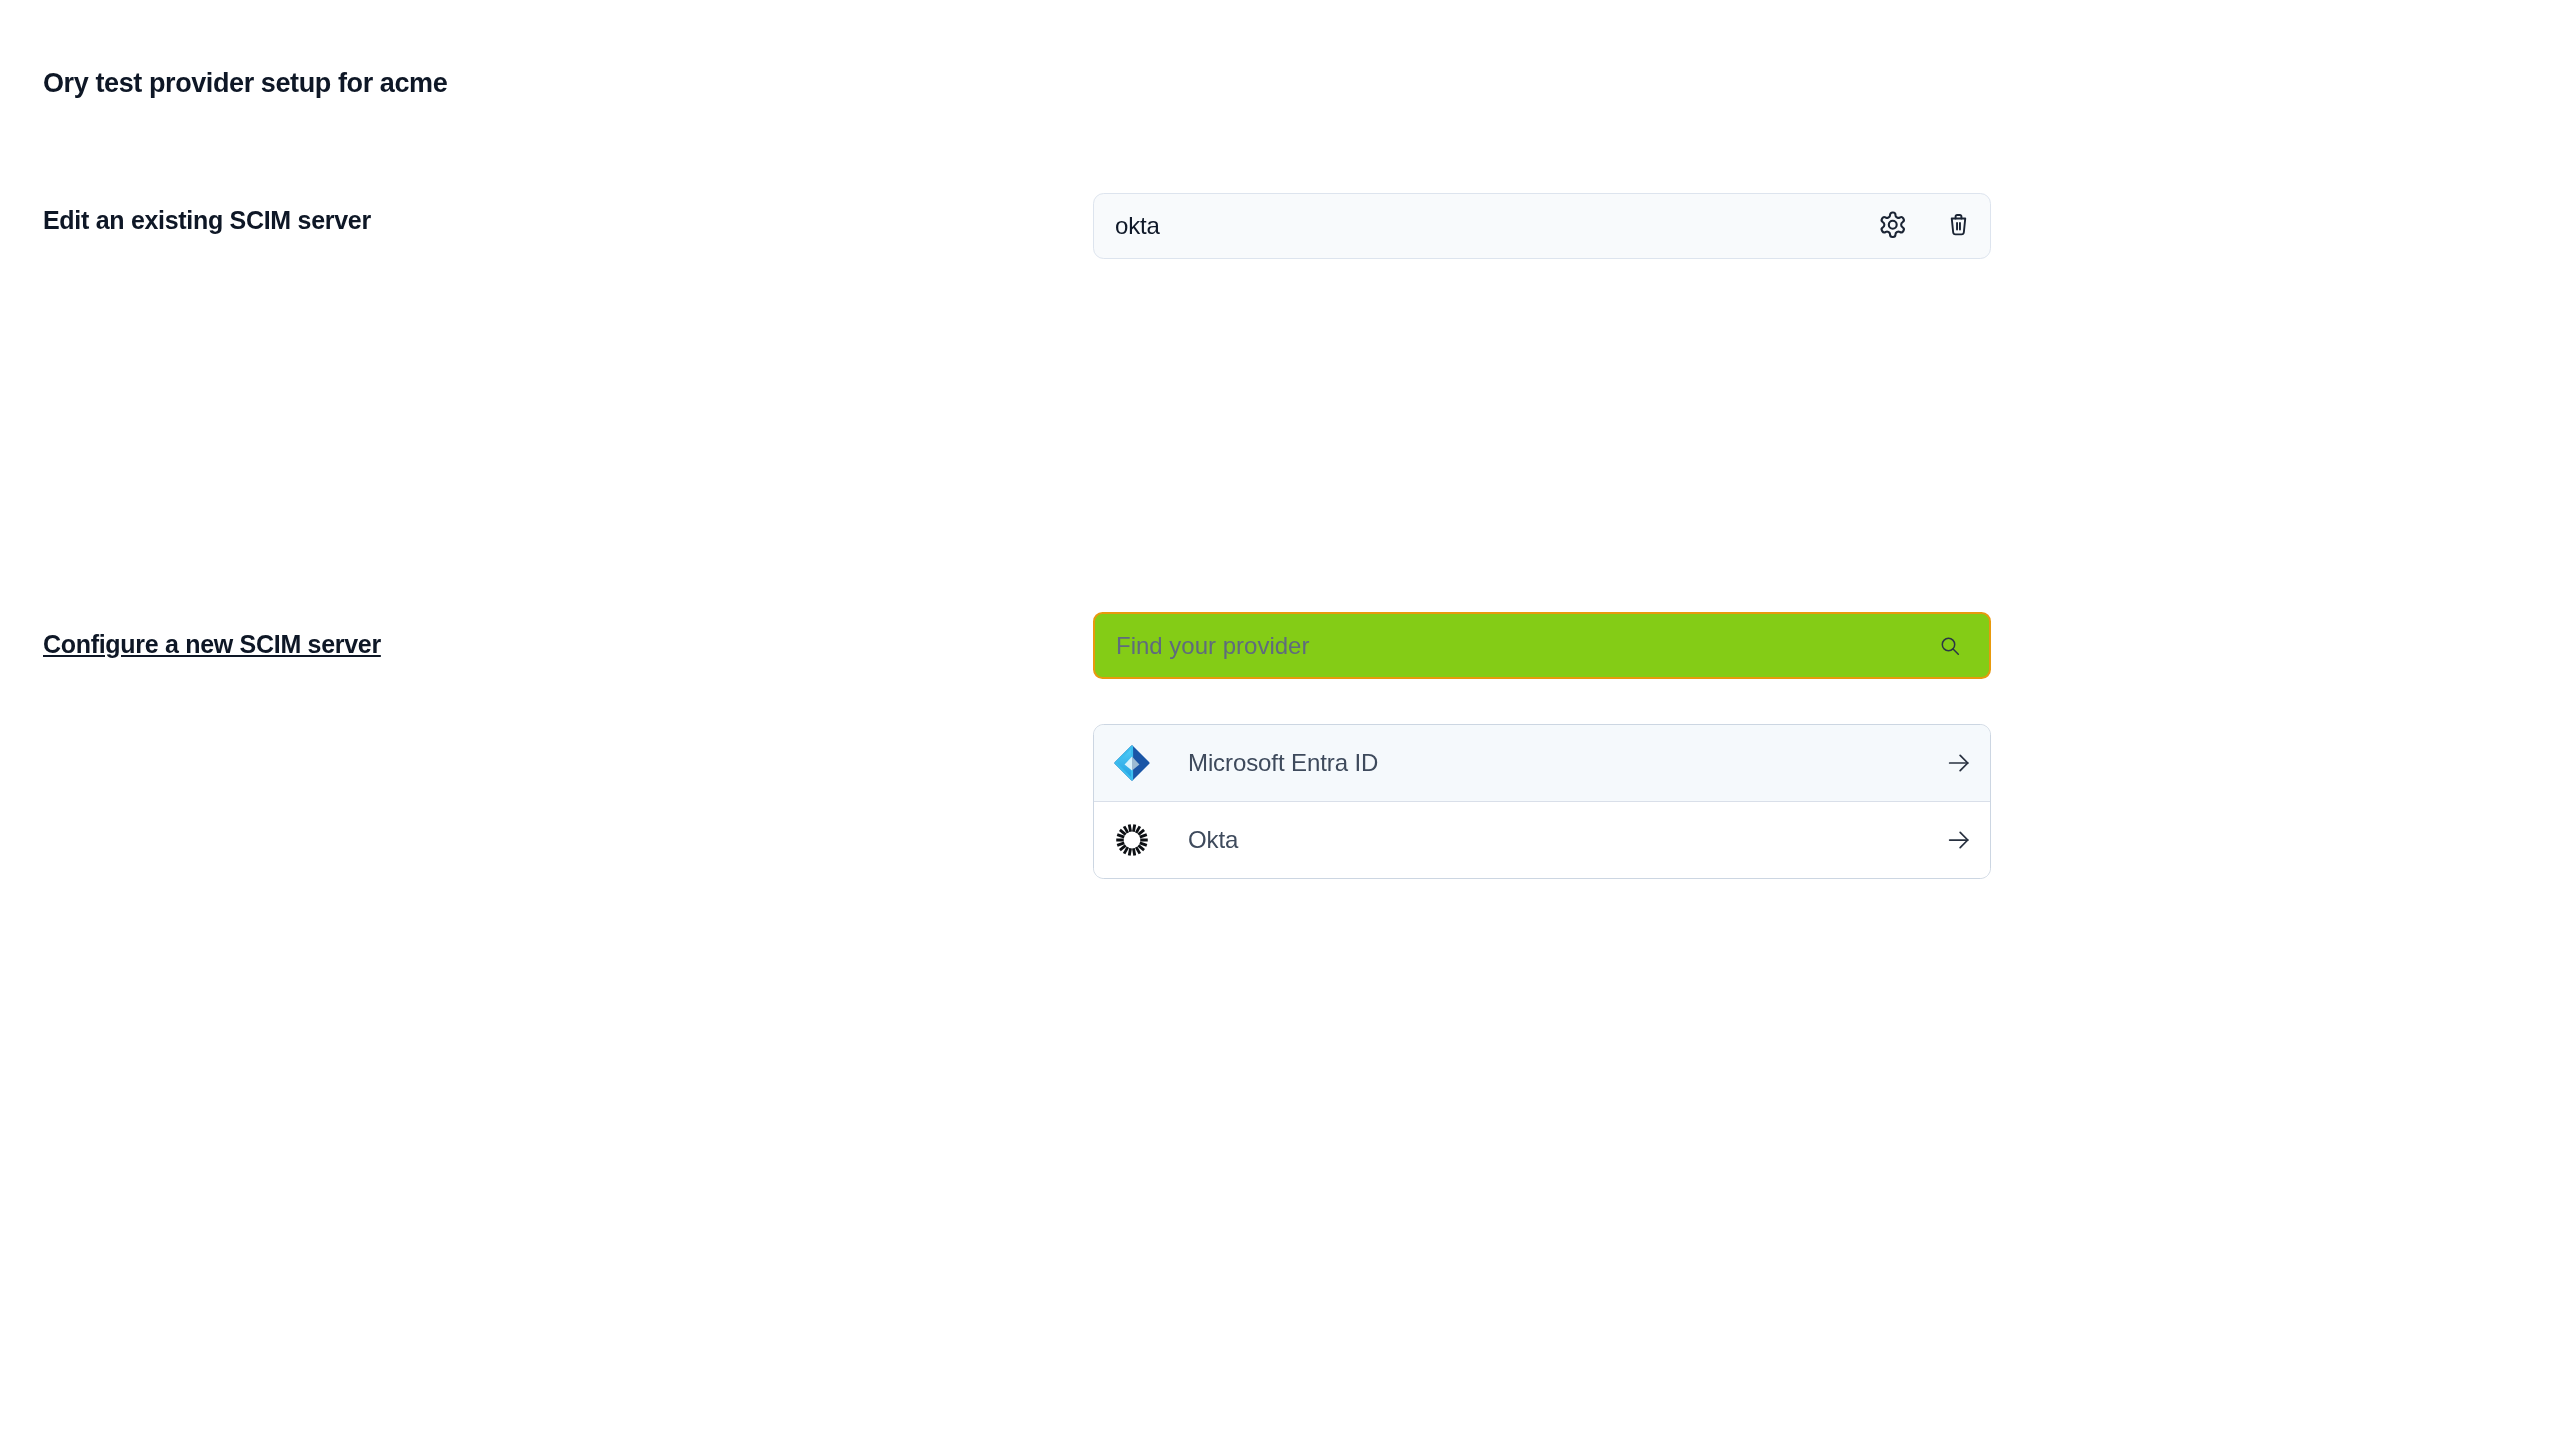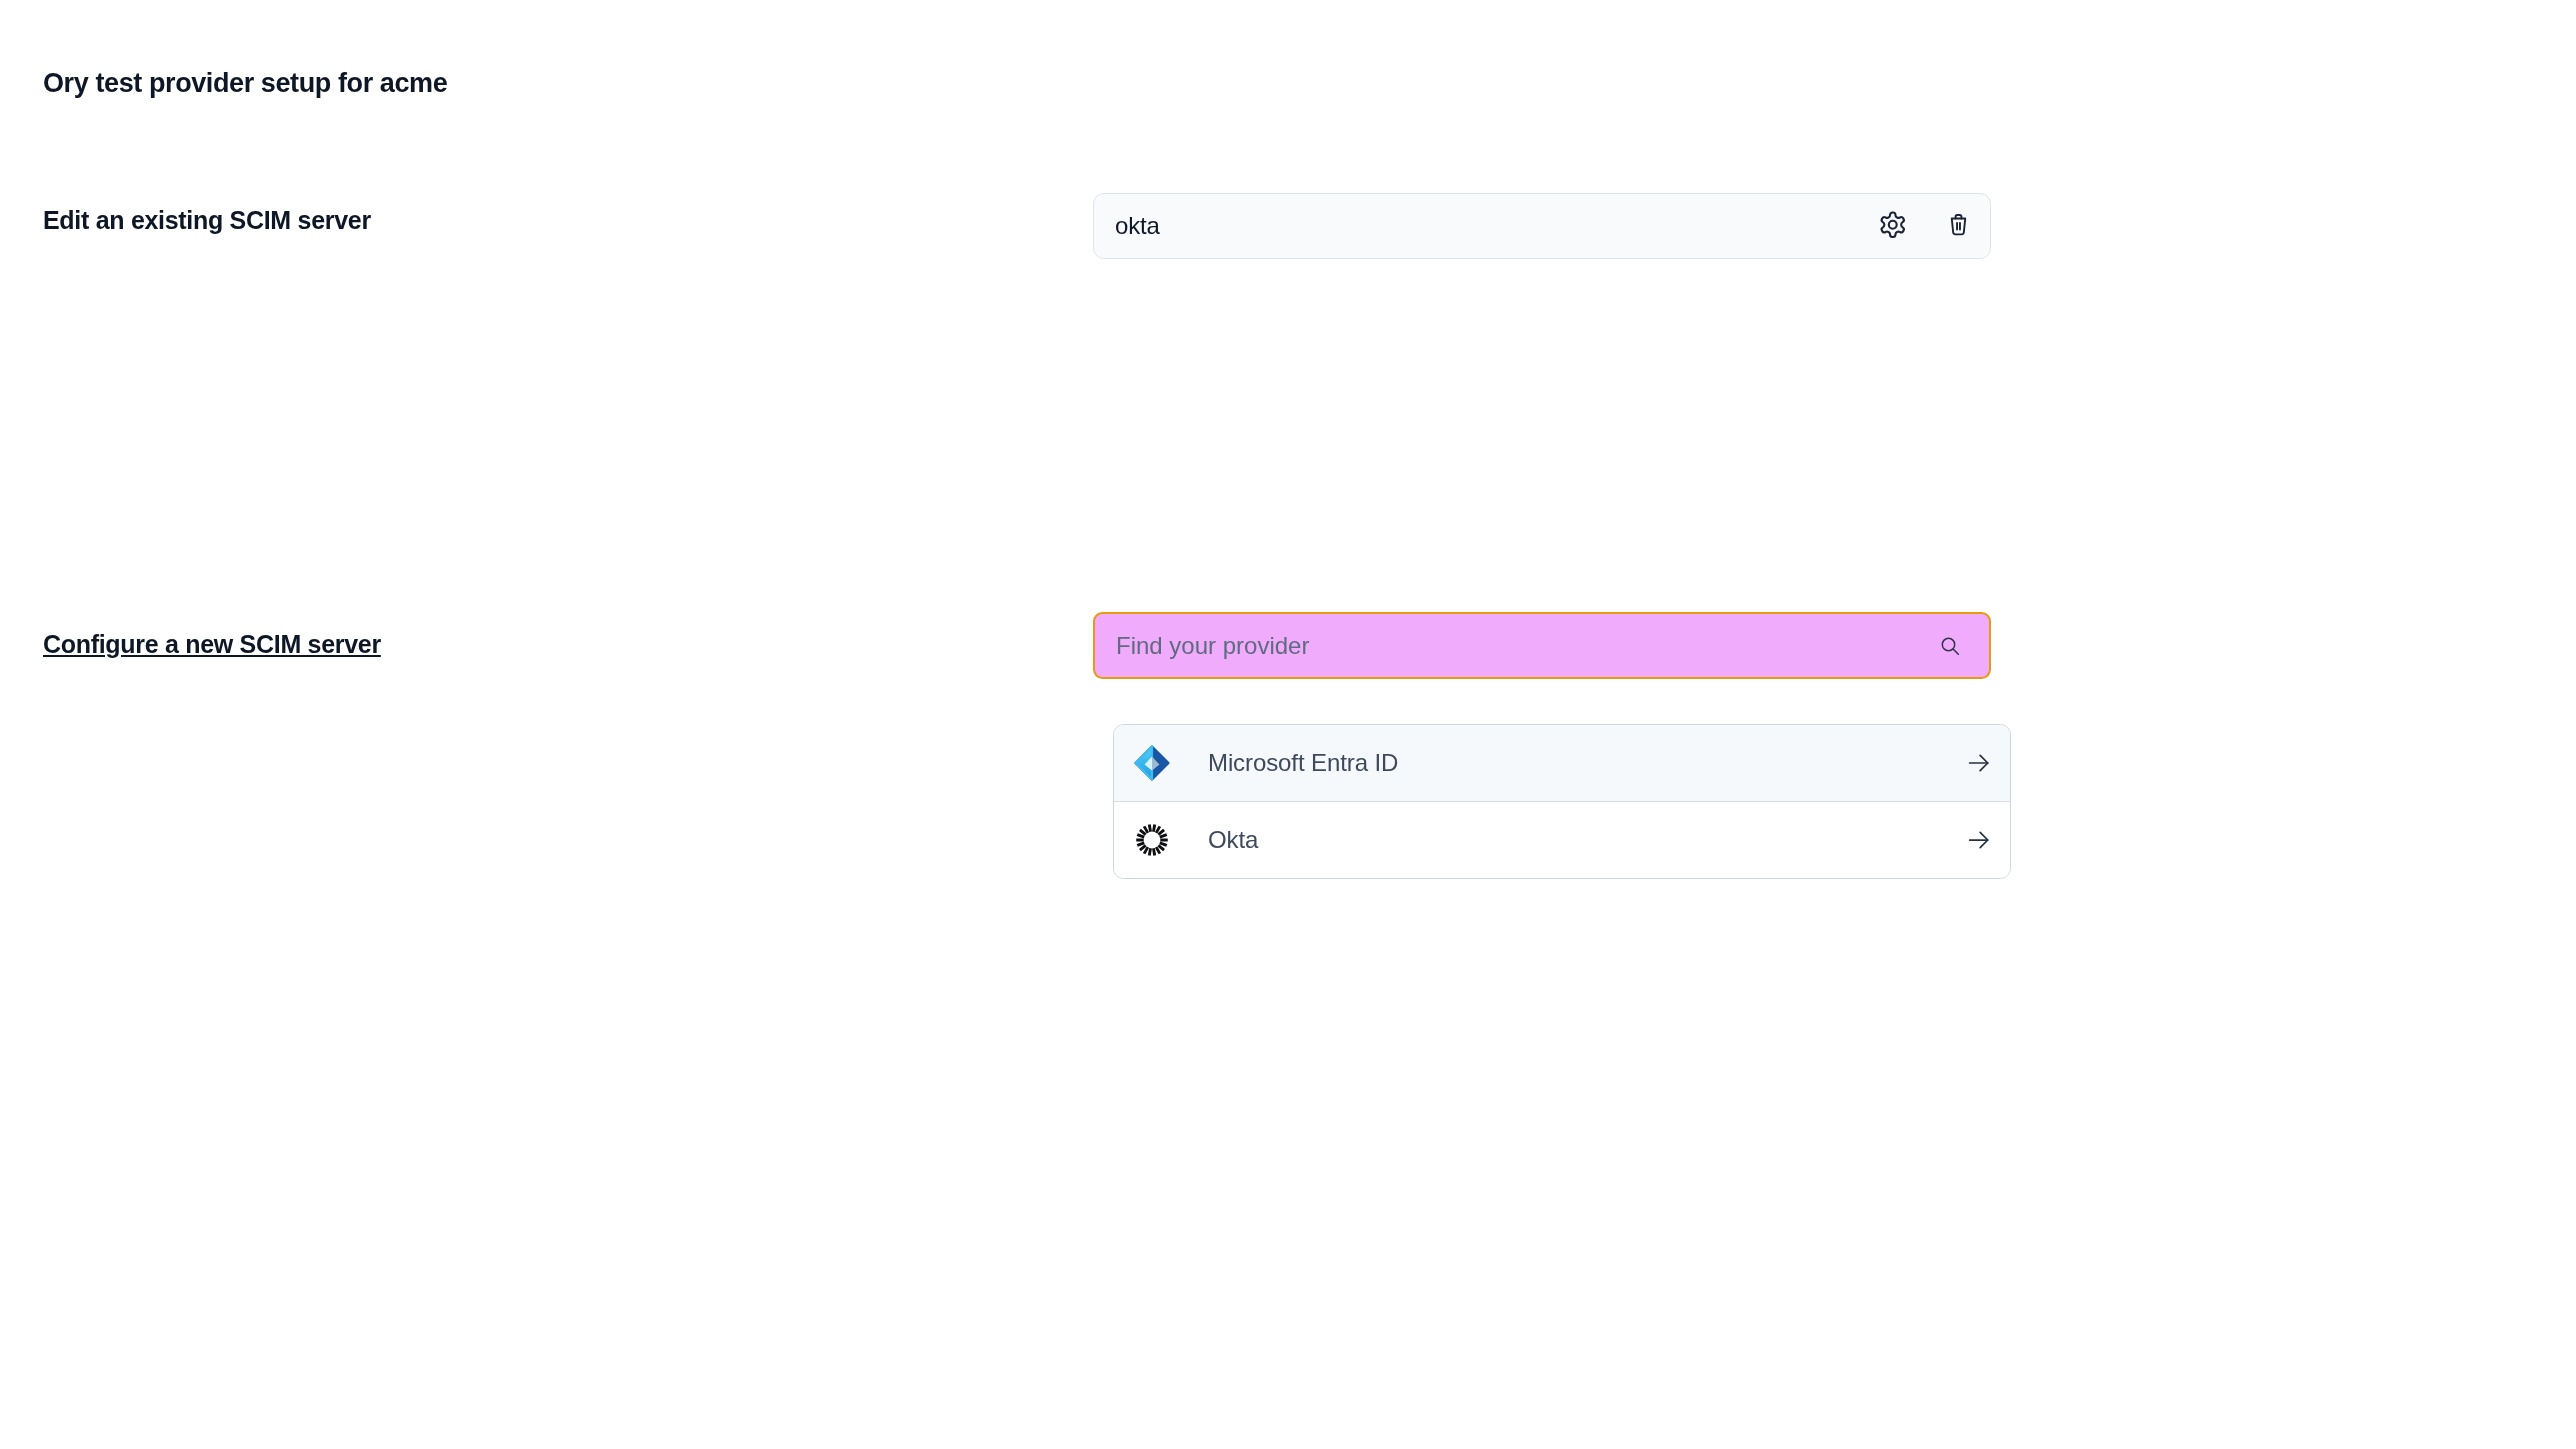--- a/index.html
+++ b/index.html
@@ -31,36 +31,36 @@
   .icon-btn {
     background:none; border:none; cursor:pointer; width:31px; height:31px;
     display:flex; align-items:center; justify-content:center; color:#1b2434; padding:0;
   }
   .icon-btn svg { width:29.5px; height:29.5px; }
   .icon-btn.trash svg { width:27px; height:27px; }
 
   
   .search-box {
     position:absolute; left:1093px; top:612px; width:898px; height:67px;
-    background:#f0abfc; border:2px solid #e8990d; border-radius:9.4px;
+    background:#84cc16; border:2px solid #e8990d; border-radius:9.4px;
     display:flex; align-items:center;
   }
   .search-box input {
     flex:1; height:100%; border:none; outline:none; background:transparent;
     font-family:"Liberation Sans", sans-serif;
     font-size:24px; color:#0f1828; padding:0 13.4px 0 21px;
   }
   .search-box input::placeholder { color:#5f6b7e; opacity:1; }
   .search-icon { width:24px; height:24px; color:#2b3546; margin-right:27px; flex:0 0 auto; }
   .search-icon svg { width:24px; height:24px; display:block; }
 
   
   .provider-list {
     position:absolute; left:1093px; top:724px; width:898px;
-    background:#ffffff; border:1.3px solid #ccd6e2; border-radius:10.7px; overflow:hidden;margin-left:20px;
+    background:#ffffff; border:1.3px solid #ccd6e2; border-radius:10.7px; overflow:hidden;
   }
   .provider-row {
     height:76px; display:flex; align-items:center; padding:0 17.4px 0 19px;
     cursor:pointer; background:#ffffff;
   }
   .provider-row.highlighted { background:#f5f9fc; }
   .provider-logo { width:38px; height:38px; flex:0 0 auto; display:flex; align-items:center; justify-content:center; }
   .provider-logo svg { width:38px; height:38px; display:block; }
   .provider-row .okta-logo svg { width:36px; height:36px; }
   .provider-name { margin-left:37px; font-size:24px; color:#3e4a5c; letter-spacing:-0.1px; }

